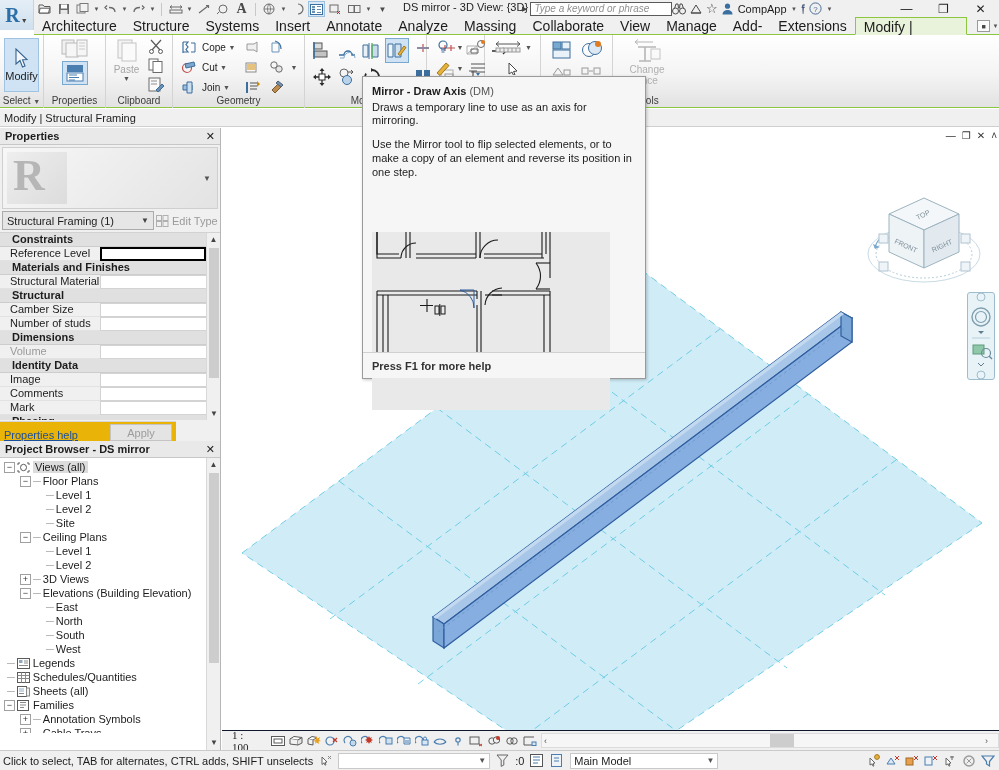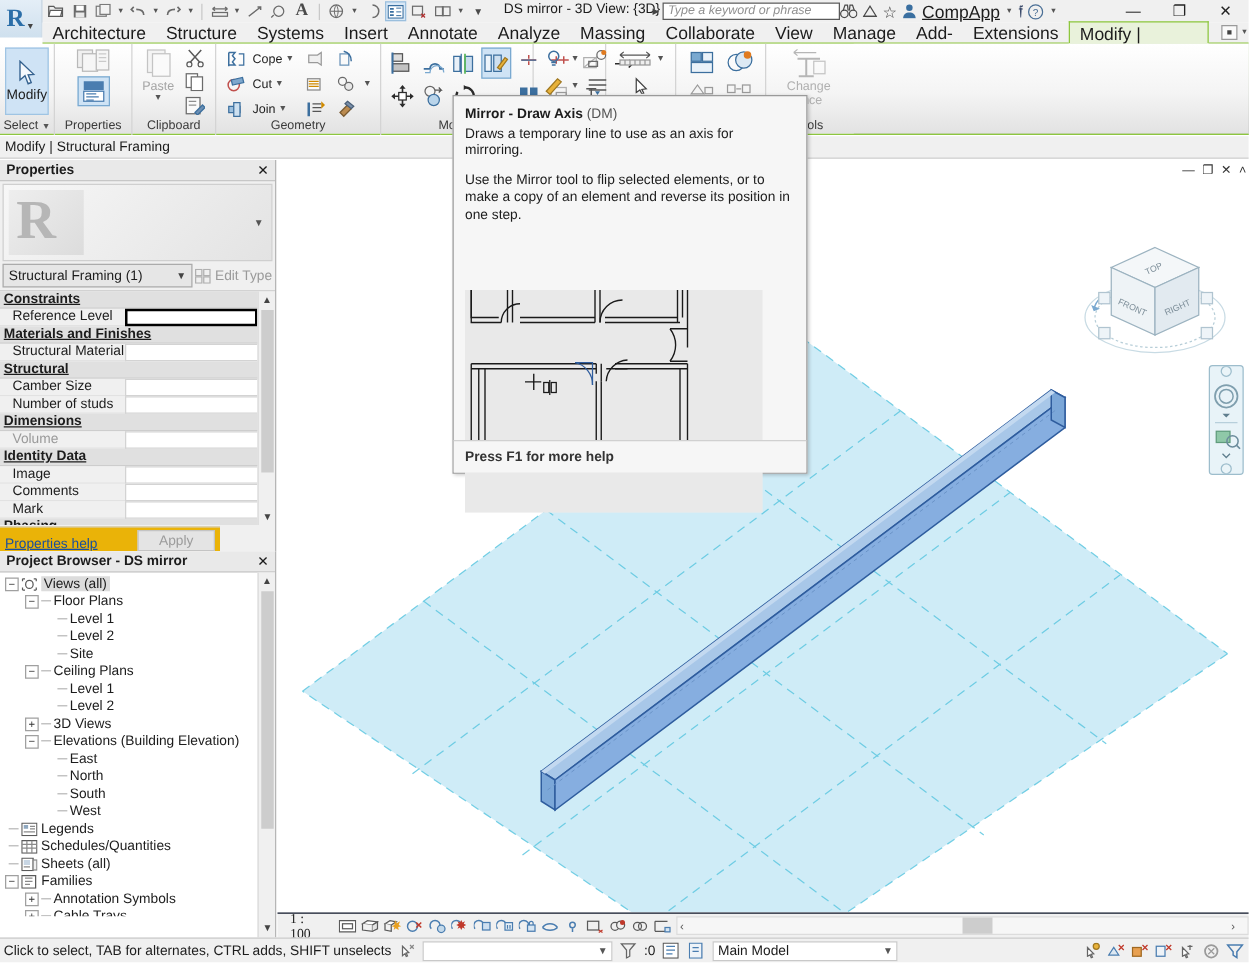--- a/index.html
+++ b/index.html
@@ -38,21 +38,21 @@
   .win-title { position:absolute; left:403px; top:1px; font-size:11px; color:#1c1c1c; }
   .search-wrap { position:absolute; left:522px; top:2px; display:flex; align-items:center; gap:3px; }
   .search-arrow { font-size:7px; color:#444; }
   .search-box {
     width:142px; height:14px; border:1px solid #5a5a5a; background:#fff;
     font-style: italic; font-size:10px; color:#909090; padding:0 3px;
     font-family:"Liberation Sans", sans-serif;
   }
   .title-icons { position:absolute; left:672px; top:1px; display:flex; align-items:center; gap:4px;}
   .title-icons .ti { font-size:11px; color:#3d3d3d; }
-  .user-name { font-size:14px; color:#1c1c1c; margin-left:1px;text-decoration:underline;}
+  .user-name { font-size:11px; color:#1c1c1c; margin-left:1px;}
   .winbtns { position:absolute; right:0; top:0; height:18px; display:flex; }
   .winbtn { width:37px; height:18px; display:flex; align-items:center; justify-content:center;
             font-size:12px; color:#222; }
 
   
   .ribbon-tabs {
     position:absolute; left:34px; top:18px; width:965px; height:17px;
     background:#f0f0f0; display:flex; align-items:center; gap:0;
     border-bottom:1px solid #8dc63f;
   }
@@ -138,21 +138,21 @@
   .type-row { display:flex; align-items:center; height:19px; margin:1px 2px 2px 2px; gap:2px;}
   .type-sel {
     flex:1; height:19px; background:#e6e6e6; border:1px solid #ababab;
     display:flex; align-items:center; padding:0 4px; font-size:11px;
   }
   .type-sel .cv { margin-left:auto; font-size:8px; color:#444; }
   .edit-type { width:62px; display:flex; align-items:center; gap:3px; font-size:11px; color:#9a9a9a;}
   .prop-grid { height:188px; overflow:hidden; position:relative; border-top:1px solid #d2d2d2;}
   .pg-row { display:flex; height:14px; align-items:stretch; font-size:11px;}
   .pg-head { background:#e0e0e0; border-bottom:1px solid #cdcdcd; font-weight:bold; }
-  .pg-head .nm { flex:1; padding-left:3px; line-height:13px;text-decoration:underline; }
+  .pg-head .nm { flex:1; padding-left:12px; line-height:13px; }
   .pg-head .chev { width:20px; text-align:center; font-size:9px; line-height:13px;}
   .pg-item .nm { width:100px; padding-left:10px; line-height:13px; border-bottom:1px solid #e2e2e2;
                  background:#f0f0f0;}
   .pg-item .vl { flex:1; background:#ffffff; border:1px solid #d3d3d3; border-right:none; margin:0;}
   .pg-item .vl.focus { border:2px solid #000000; }
   .pg-item .pad { width:14px; background:#f0f0f0; border-bottom:1px solid #e2e2e2;}
   .pg-item .nm.dim { color:#9a9a9a; }
   .pg-scroll { position:absolute; right:0; top:0; width:14px; height:188px; background:#f0f0f0;
                border-left:1px solid #d9d9d9;}
   .pg-scroll .arr { height:14px; text-align:center; font-size:8px; line-height:14px; color:#444;}

